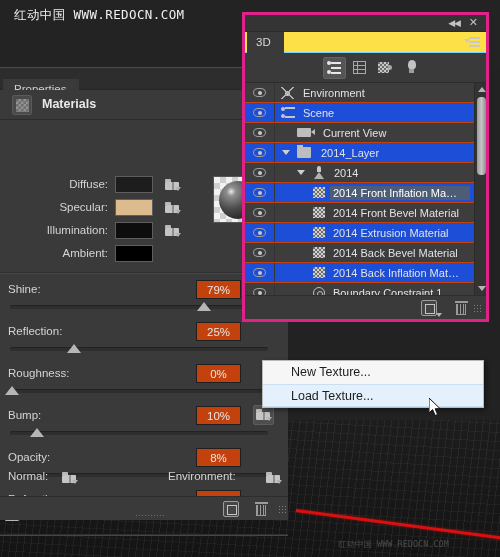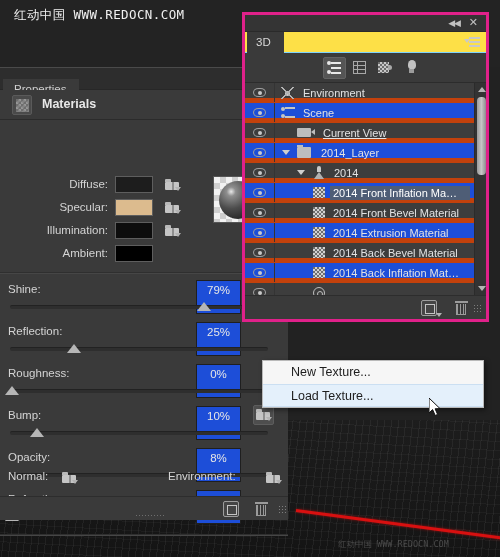--- a/index.html
+++ b/index.html
@@ -111,22 +111,22 @@
   .mini-arrow {
     position: absolute; right: -2px; bottom: -1px;
     width: 0; height: 0; border-left: 3px solid transparent;
     border-right: 3px solid transparent; border-top: 4px solid #b3b3b3;
   }
 
   .divider { position: absolute; left: 0; width: 288px; height: 1px; background: #2f2f2f; }
   .divider.lt { background: #464646; }
 
   .valbox {
-    position: absolute; width: 45px; height: 34px;
-    background: #1d4ed8; border: 1px solid #1f1f1f;
+    position: absolute; width: 45px; height: 19px;
+    background: #c2410c; border: 1px solid #1f1f1f;
     color: #e6e6e6; font-size: 11.5px; text-align: center; line-height: 18px;
   }
   .track {
     position: absolute; height: 4px; background: #2e2e2e;
     border-top: 1px solid #222; border-radius: 2px;
   }
   .knob {
     position: absolute; width: 0; height: 0;
     border-left: 7px solid transparent; border-right: 7px solid transparent;
     border-bottom: 9px solid #b6b6b6;
@@ -222,21 +222,21 @@
   .filt {
     position: absolute; top: 4px; width: 23px; height: 22px; border-radius: 2px;
   }
   .filt.on { background: #555; border: 1px solid #636363; }
   .f-glyph { position: absolute; left: 3px; top: 3px; width: 15px; height: 15px; }
 
   .tree {
     position: relative; height: 212px; background: #3d3d3d; overflow: hidden;
   }
   .tree-row {
-    position: relative; height: 20px; border-bottom: 5px solid #c2410c;
+    position: relative; height: 20px; border-bottom: 1px solid #c2410c;
     background: #3d3d3d;
   }
   .tree-row.alt { background: #1d4ed8; }
   .tree-row.sel .tr-label { background: #4e5d76; color: #fff; }
   .eye {
     position: absolute; left: 8px; top: 5px; width: 13px; height: 9px;
   }
   .eye .o {
     position:absolute; left:0; top:0; width:13px; height:9px;
     border:1px solid #9e9e9e; border-radius: 50% / 60%;
@@ -586,21 +586,21 @@
       </div>
 
       <div class="tree-row">
         <div class="eyecol">
             <div class="eye">
               <div class="o"></div>
               <div class="p"></div>
             </div>
           </div>
         <div class="camico tr-ico" style="left:52px;"></div>
-        <div class="tr-label" style="left:75px;text-decoration:underline;">Current View</div>
+        <div class="tr-label" style="left:75px;">Current View</div>
       </div>
 
       <div class="tree-row alt">
         <div class="eyecol">
             <div class="eye">
               <div class="o"></div>
               <div class="p"></div>
             </div>
           </div>
         <div class="caret" style="left:37px;"></div>
@@ -678,20 +678,21 @@
       <div class="tree-row">
         <div class="eyecol">
             <div class="eye">
               <div class="o"></div>
               <div class="p"></div>
             </div>
           </div>
         <div class="tr-ico" style="left:68px;top:4px;">
             <div class="disc"></div>
           </div>
+        <div class="tr-label" style="left:85px;">Boundary Constraint 1</div>
       </div>
 
       <div class="vscroll">
         <div class="sc-arrow up"></div>
         <div class="vthumb"></div>
         <div class="sc-arrow dn"></div>
       </div>
     </div>
 
     <div class="p3d-footer">

